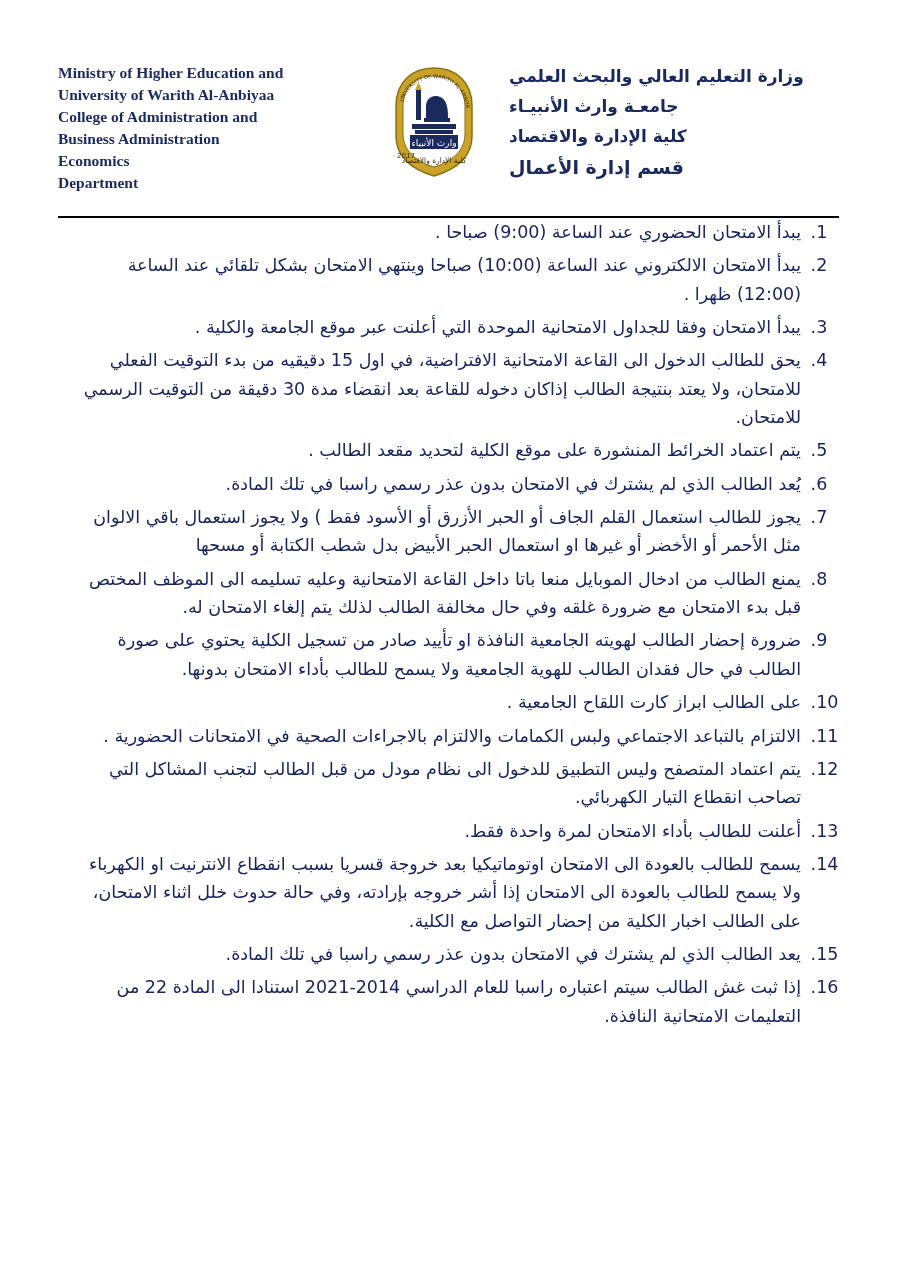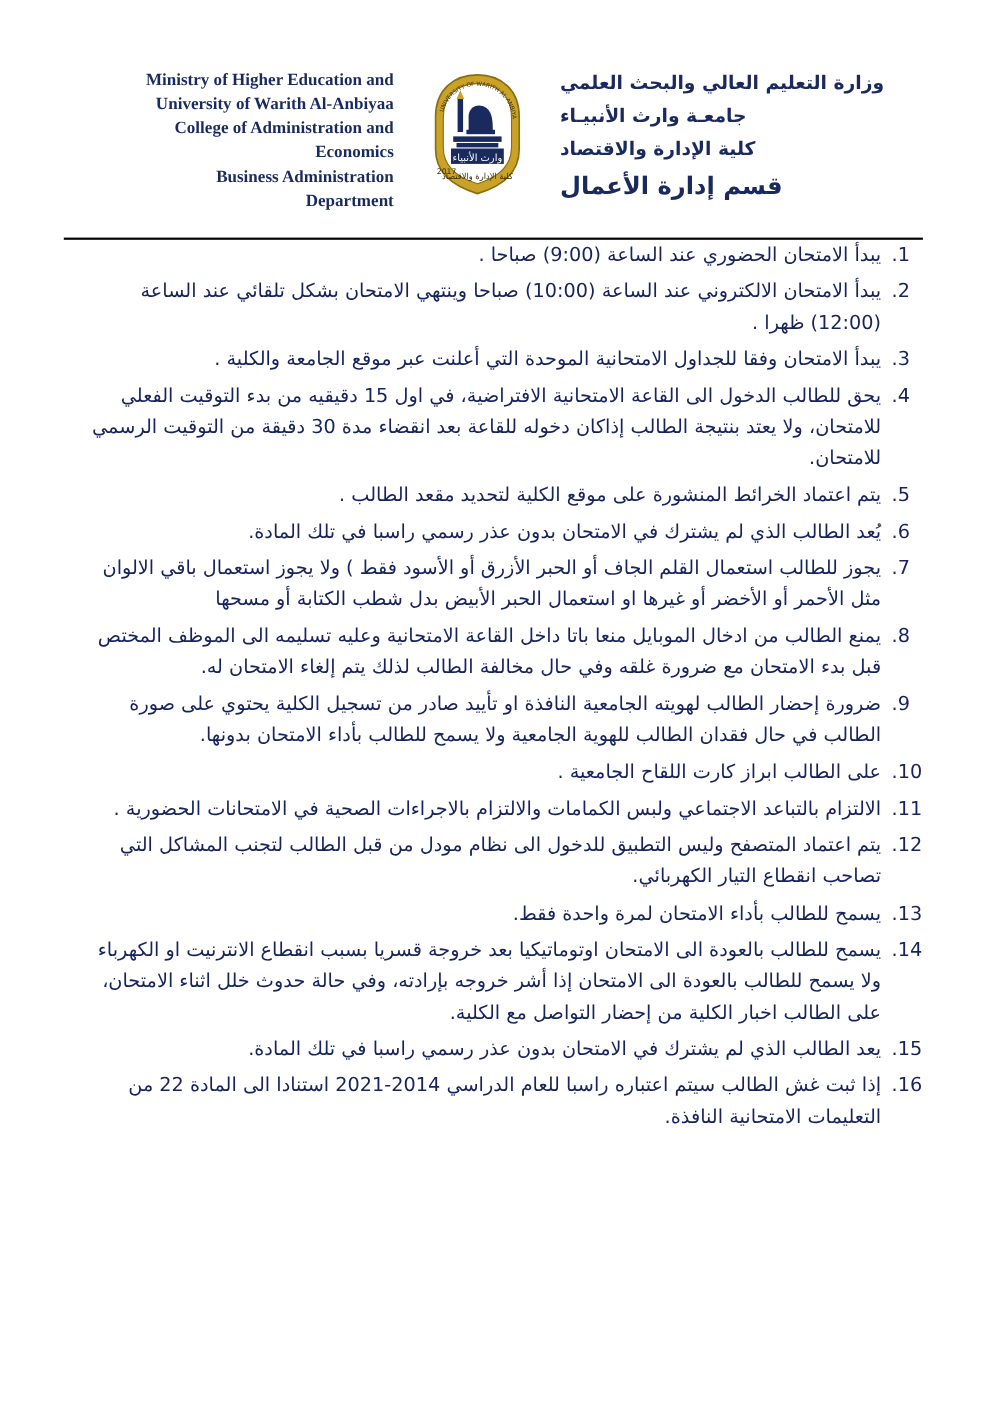--- a/index.html
+++ b/index.html
@@ -24,21 +24,21 @@
 
   
   .header {
     display: flex;
     align-items: flex-start;
     justify-content: space-between;
     gap: 10px;
   }
   .header-en {
     width: 300px;
-    text-align: right;
+    text-align: left;
     font-family: "Liberation Serif", "DejaVu Serif", serif;
     font-weight: bold;
     font-size: 15.5px;
     line-height: 1.42;
     color: #1a2a5e;
     padding-top: 10px;
   }
   .header-logo {
     width: 130px;
     display: flex;
@@ -56,21 +56,21 @@
     text-align: left;
     direction: rtl;
     font-family: "DejaVu Sans", "Liberation Sans", sans-serif;
     font-weight: bold;
     font-size: 17px;
     line-height: 1.75;
     color: #1a2a5e;
     padding-top: 10px;
   }
   .header-ar .line-big {
-    font-size: 22px;
+    font-size: 19px;
   }
 
   .rule {
     border: none;
     border-top: 2px solid #000;
     margin: 22px 0 0 0;
     width: 100%;
   }
 
   
@@ -106,22 +106,22 @@
 <body>
 
 <div class="page">
 
   <div class="header">
 
     <div class="header-en">
       <div>Ministry of Higher Education and</div>
       <div>University of Warith Al-Anbiyaa</div>
       <div>College of Administration and</div>
+      <div>Business Administration</div>
       <div>Economics</div>
-      <div>Business Administration</div>
       <div>Department</div>
     </div>
 
     <div class="header-logo">
       <div class="logo-shape">
         <svg width="92" height="112" viewBox="0 0 92 112" xmlns="http://www.w3.org/2000/svg">
 
           <path d="M46 2 C24 2 8 16 8 40 L8 70 C8 92 26 104 46 110 C66 104 84 92 84 70 L84 40 C84 16 68 2 46 2 Z" fill="#c9a227" stroke="#8a6f12" stroke-width="1.5"></path>
 
           <path d="M46 10 C28 10 15 21 15 41 L15 68 C15 86 30 96 46 101 C62 96 77 86 77 68 L77 41 C77 21 64 10 46 10 Z" fill="#ffffff" stroke="#8a6f12" stroke-width="1"></path>
@@ -170,19 +170,19 @@
     <li>يبدأ الامتحان وفقا للجداول الامتحانية الموحدة التي أعلنت عبر موقع الجامعة والكلية  .</li>
     <li>يحق للطالب الدخول الى القاعة الامتحانية الافتراضية، في اول 15 دقيقيه من بدء التوقيت الفعلي للامتحان، ولا يعتد بنتيجة الطالب إذاكان دخوله للقاعة بعد انقضاء مدة 30  دقيقة من التوقيت الرسمي للامتحان.</li>
     <li>يتم اعتماد الخرائط المنشورة على موقع الكلية لتحديد مقعد الطالب  .</li>
     <li>يُعد الطالب الذي لم يشترك في الامتحان بدون عذر رسمي راسبا في تلك المادة.</li>
     <li>يجوز للطالب استعمال القلم الجاف أو الحبر الأزرق أو الأسود فقط ) ولا يجوز استعمال باقي الالوان مثل الأحمر أو الأخضر أو غيرها او استعمال الحبر الأبيض بدل شطب الكتابة أو مسحها</li>
     <li>يمنع الطالب من ادخال الموبايل منعا باتا داخل القاعة الامتحانية وعليه تسليمه الى الموظف المختص قبل بدء الامتحان مع ضرورة غلقه وفي حال مخالفة الطالب لذلك يتم إلغاء الامتحان له.</li>
     <li>ضرورة إحضار الطالب لهويته الجامعية النافذة او تأييد صادر من تسجيل الكلية يحتوي على صورة الطالب في حال فقدان الطالب للهوية الجامعية ولا يسمح للطالب بأداء الامتحان بدونها.</li>
     <li>على الطالب ابراز كارت اللقاح الجامعية  .</li>
     <li>الالتزام بالتباعد الاجتماعي ولبس الكمامات والالتزام بالاجراءات الصحية في الامتحانات الحضورية .</li>
     <li>يتم اعتماد المتصفح وليس التطبيق للدخول الى نظام مودل من قبل الطالب لتجنب المشاكل التي تصاحب انقطاع التيار الكهربائي.</li>
-    <li>يسمح للطالب بأداء الامتحان لمرة واحدة فقط.</li>
+    <li>أعلنت للطالب بأداء الامتحان لمرة واحدة فقط.</li>
     <li>يسمح للطالب بالعودة الى الامتحان اوتوماتيكيا بعد خروجة قسريا بسبب انقطاع الانترنيت او الكهرباء ولا يسمح للطالب بالعودة الى الامتحان إذا أشر خروجه بإرادته، وفي حالة حدوث خلل اثناء الامتحان، على الطالب اخبار الكلية من إحضار التواصل مع الكلية.</li>
     <li>يعد الطالب الذي لم يشترك في الامتحان بدون عذر رسمي راسبا في تلك المادة.</li>
     <li>إذا ثبت غش الطالب سيتم اعتباره راسبا للعام الدراسي 2014-2021 استنادا الى المادة 22 من التعليمات الامتحانية النافذة.</li>
   </ol>
 
 </div>
 
 </body></html>

